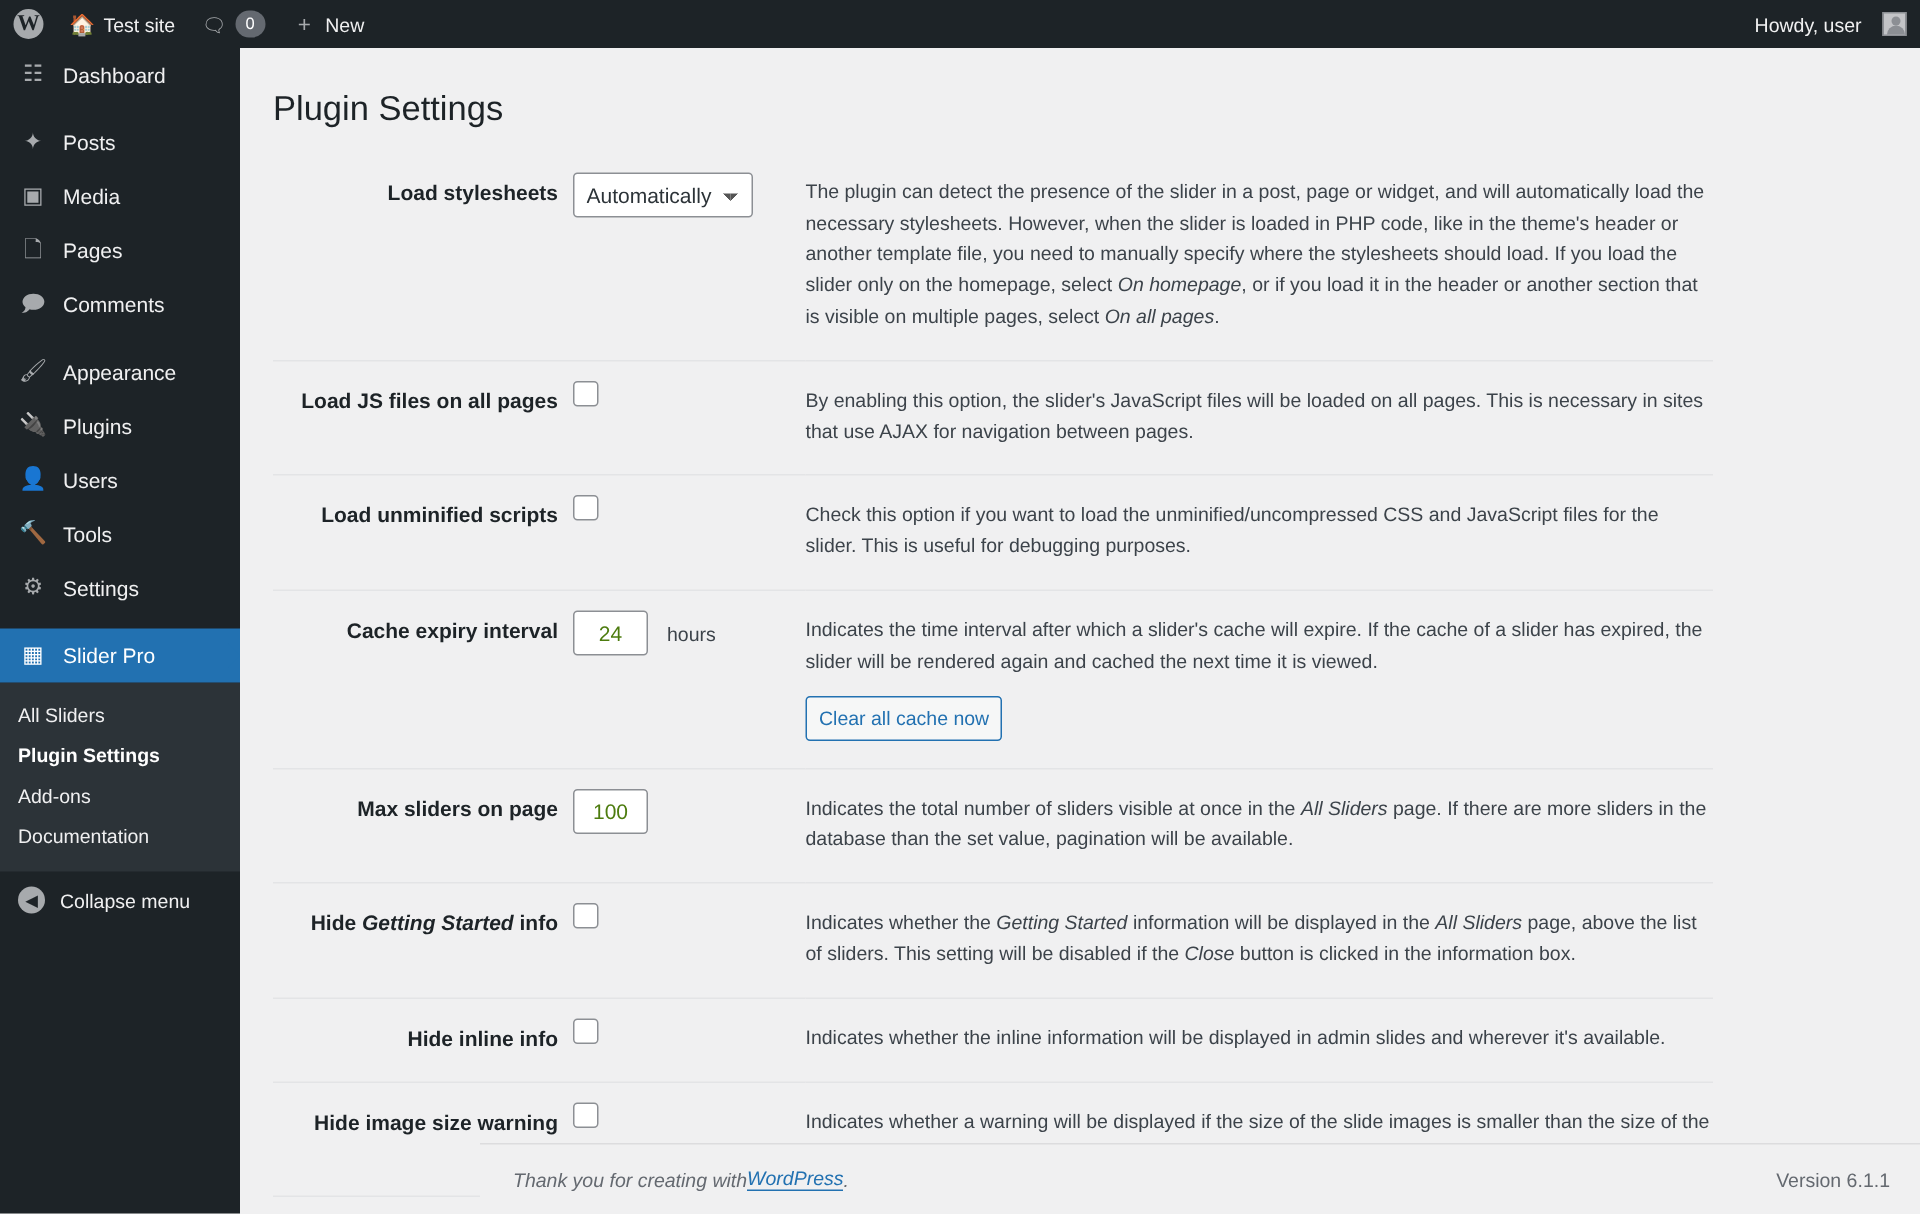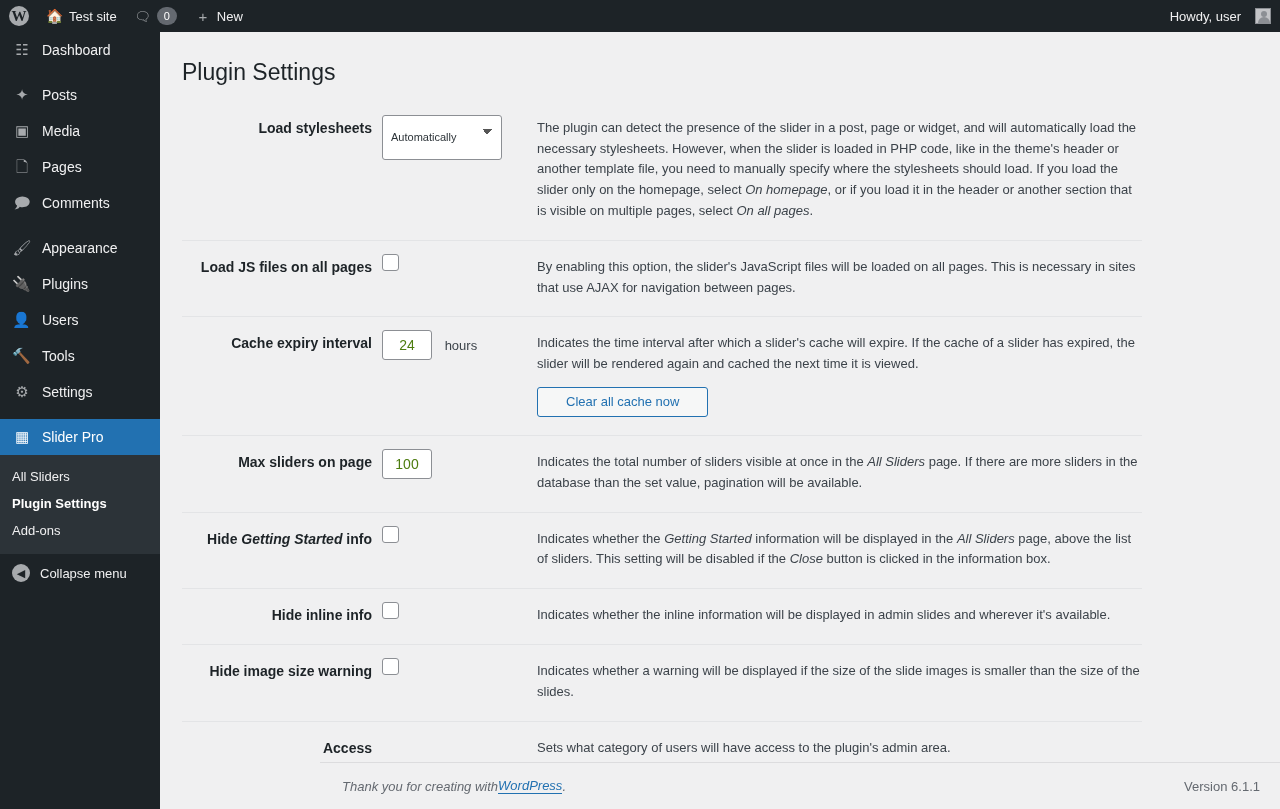--- a/index.html
+++ b/index.html
@@ -92,23 +92,23 @@
   }
   table.form-table td.ctrl {
     width: 155px; vertical-align: top; padding: 13px 10px 18px 0;
   }
   table.form-table td.desc {
     vertical-align: top; padding: 16px 0 18px 0; font-size: 13px;
     line-height: 1.6; color: #3c434a; max-width: 605px;
   }
   select.wp-select {
     font-family: "Liberation Sans", sans-serif;
-    font-size: 11px; color: #2c3338; background: #fff;
+    font-size: 14px; color: #2c3338; background: #fff;
     border: 1px solid #8c8f94; border-radius: 3px;
-    padding: 4px 8px 4px 8px; height: 45px; line-height: 20px;
+    padding: 4px 8px 4px 8px; height: 30px; line-height: 20px;
     -webkit-appearance: none; appearance: none; min-width: 120px;
     background-image:
       linear-gradient(45deg, transparent 50%, #555 50%),
       linear-gradient(135deg, #555 50%, transparent 50%);
     background-position: calc(100% - 14px) 13px, calc(100% - 9px) 13px;
     background-size: 5px 5px, 5px 5px;
     background-repeat: no-repeat;
   }
   input.wp-check {
     -webkit-appearance: none; appearance: none;
@@ -117,21 +117,21 @@
   }
   input.wp-text {
     font-family: "Liberation Sans", sans-serif; font-size: 14px;
     border: 1px solid #8c8f94; border-radius: 3px; background: #fff;
     color: #4d7c0f; padding: 3px 8px; height: 30px; width: 50px; text-align: center;
   }
   .unit { margin-left: 9px; font-size: 13px; color: #3c434a; }
   .btn-secondary {
     display: inline-block; margin-top: 12px;
     background: #f6f7f7; border: 1px solid #2271b1; color: #2271b1;
-    border-radius: 3px; padding: 5px 28px; font-size: 13px; line-height: 18px;
+    border-radius: 3px; padding: 5px 8px; font-size: 13px; line-height: 18px;
     font-family: "Liberation Sans", sans-serif; cursor: pointer;
   }
   em { font-style: italic; }
   .footer {
     position: absolute; left: 160px; right: 0; bottom: 0; height: 47px;
     border-top: 1px solid #dcdcde; background: #f0f0f1;
     display: flex; align-items: center; padding: 0 20px 0 22px;
     font-size: 13px; font-style: italic; color: #646970;
   }
   .footer a { color: #2271b1; text-decoration: none; border-bottom: 1px solid #2271b1; }
@@ -213,20 +213,21 @@
   </div>
   <div class="menu-sep"></div>
   <div class="menu-item current">
     <span class="ic">▦</span>
     <span class="mi-label">Slider Pro</span>
   </div>
   <div class="submenu">
     <a href="#">All Sliders</a>
     <a href="#" class="current">Plugin Settings</a>
     <a href="#">Add-ons</a>
+    <a href="#">Documentation</a>
   </div>
   <div class="collapse">
     <span class="circle-arrow">◀</span>
     <span>Collapse menu</span>
   </div>
 </div>
 
 <div id="content">
   <div class="wrap">
     <h1 class="page-title">Plugin Settings</h1>
@@ -250,20 +251,27 @@
       </tr>
 
       <tr>
         <th>Load JS files on all pages</th>
         <td class="ctrl">
           <input type="checkbox" class="wp-check" style="">
         </td>
         <td class="desc">By enabling this option, the slider's JavaScript files will be loaded on all pages. This is necessary in sites that use AJAX for navigation between pages.</td>
       </tr>
 
+      <tr>
+        <th>Load unminified scripts</th>
+        <td class="ctrl">
+          <input type="checkbox" class="wp-check" style="">
+        </td>
+        <td class="desc">Check this option if you want to load the unminified/uncompressed CSS and JavaScript files for the slider. This is useful for debugging purposes.</td>
+      </tr>
 
       <tr>
         <th>Cache expiry interval</th>
         <td class="ctrl">
           <input type="text" class="wp-text" value="24" style="">
           <span class="unit">hours</span>
         </td>
         <td class="desc">
           <span>Indicates the time interval after which a slider's cache will expire. If the cache of a slider has expired, the slider will be rendered again and cached the next time it is viewed.</span>
           <div><button class="btn-secondary">Clear all cache now</button></div>

